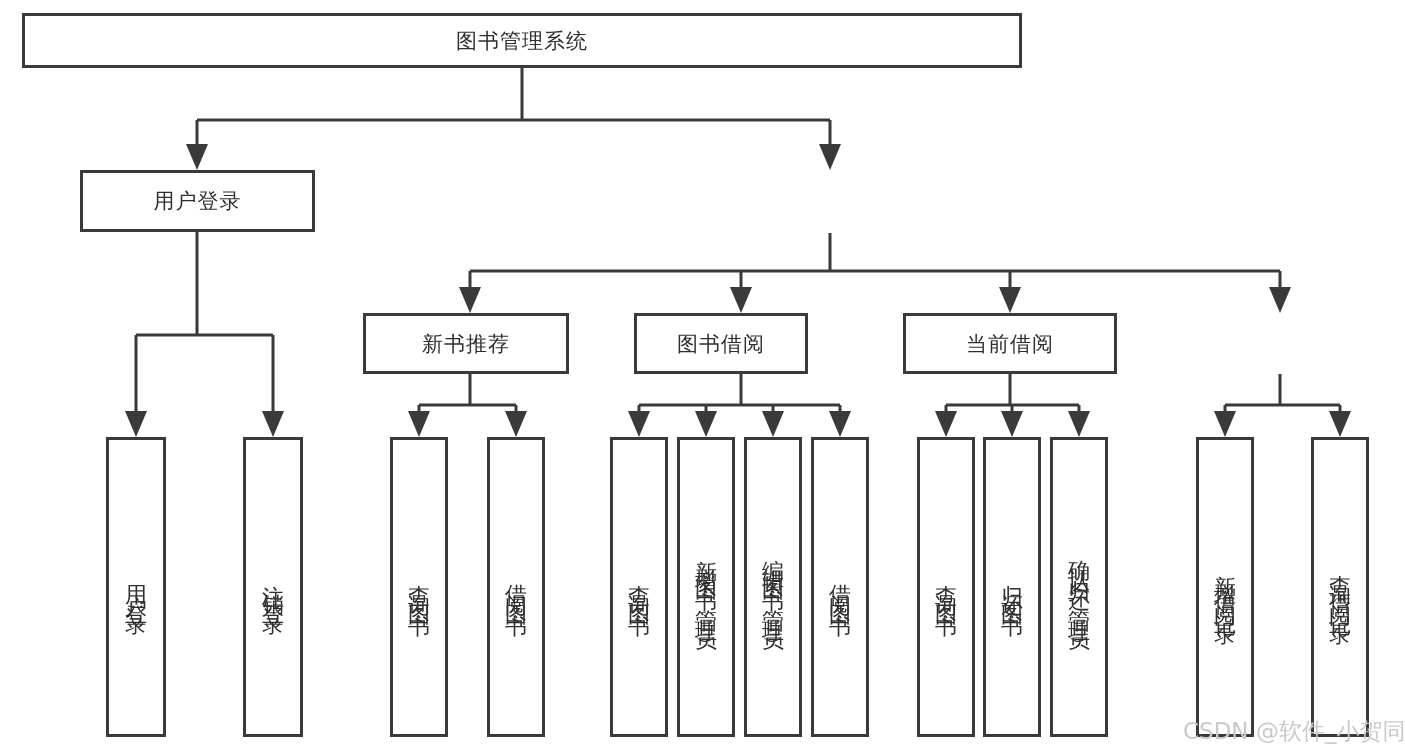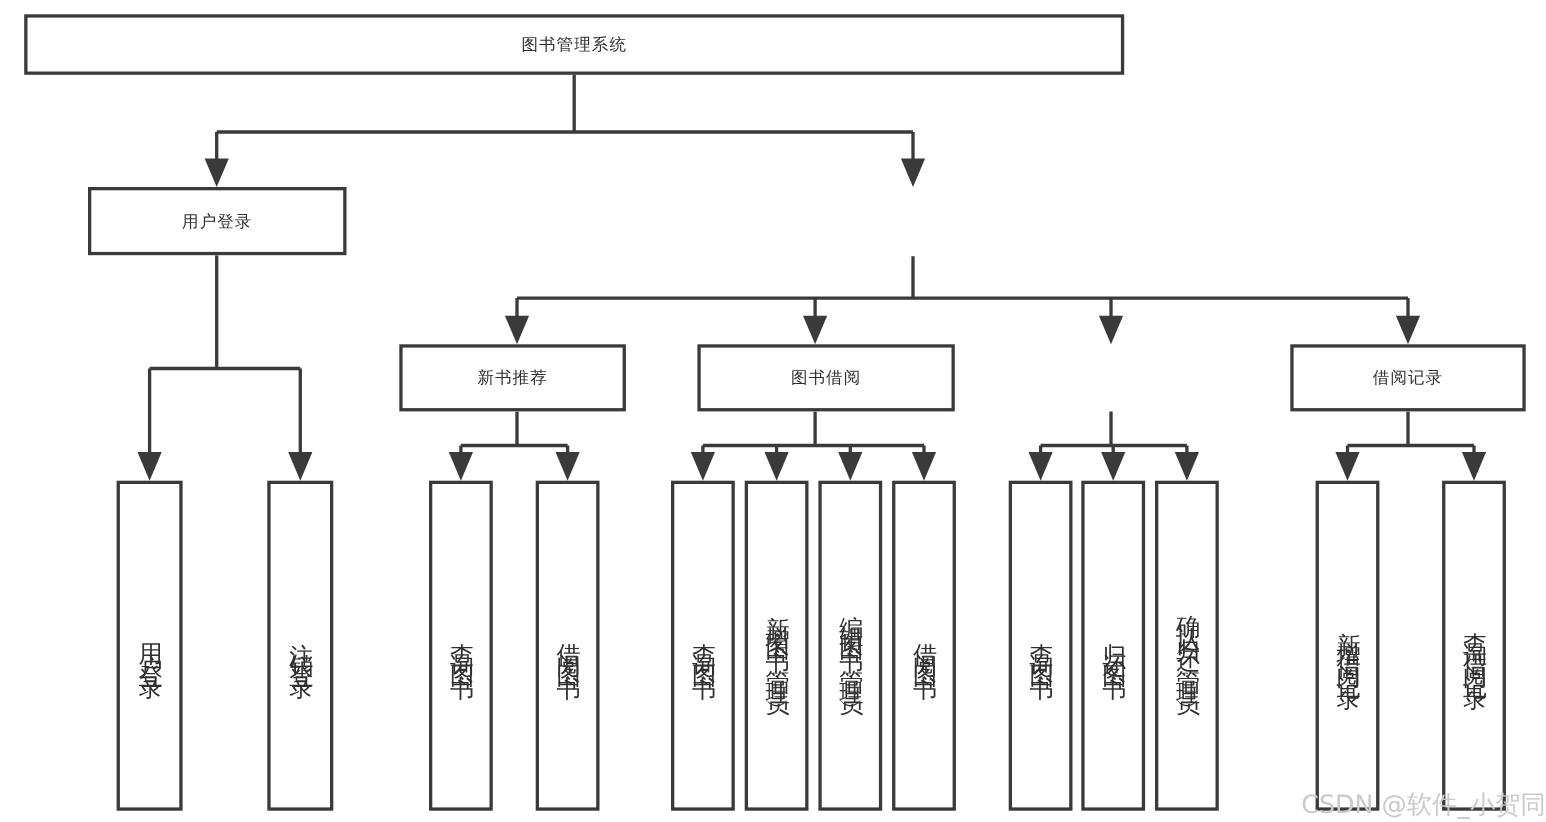--- a/index.html
+++ b/index.html
@@ -31,21 +31,21 @@
   }
   .hbox, .vbox {
     position: absolute;
     background: #ffffff;
     border: 3px solid var(--line);
     display: flex;
     align-items: center;
     justify-content: center;
     color: #2f2f2f;
   }
-  .hbox { font-size: 15px; letter-spacing: 1px; }
+  .hbox { font-size: 21px; letter-spacing: 1px; }
   .vbox { font-size: 22px; }
   .vtext {
     writing-mode: vertical-rl;
     text-orientation: mixed;
     letter-spacing: 10px;
     line-height: 1;
     white-space: nowrap;
   }
   .watermark {
     position: absolute;
@@ -102,25 +102,25 @@
     <span>图书管理系统</span>
   </div>
 
   <div class="hbox" style="left:80px;top:170px;width:235px;height:62px">
     <span>用户登录</span>
   </div>
 
   <div class="hbox" style="left:363px;top:313px;width:206px;height:61px">
     <span>新书推荐</span>
   </div>
-  <div class="hbox" style="left:634px;top:313px;width:234px;height:61px">
+  <div class="hbox" style="left:634px;top:313px;width:174px;height:61px">
     <span>图书借阅</span>
   </div>
-  <div class="hbox" style="left:1173px;top:313px;width:214px;height:61px">
-    <span>借阅记录</span>
+  <div class="hbox" style="left:903px;top:313px;width:214px;height:61px">
+    <span>当前借阅</span>
   </div>
 
   <div class="vbox" style="left:106px;top:437px;width:60px;height:300px">
     <span class="vtext">用户登录</span>
   </div>
   <div class="vbox" style="left:243px;top:437px;width:60px;height:300px">
     <span class="vtext">注销登录</span>
   </div>
 
   <div class="vbox" style="left:390px;top:437px;width:58px;height:300px">

